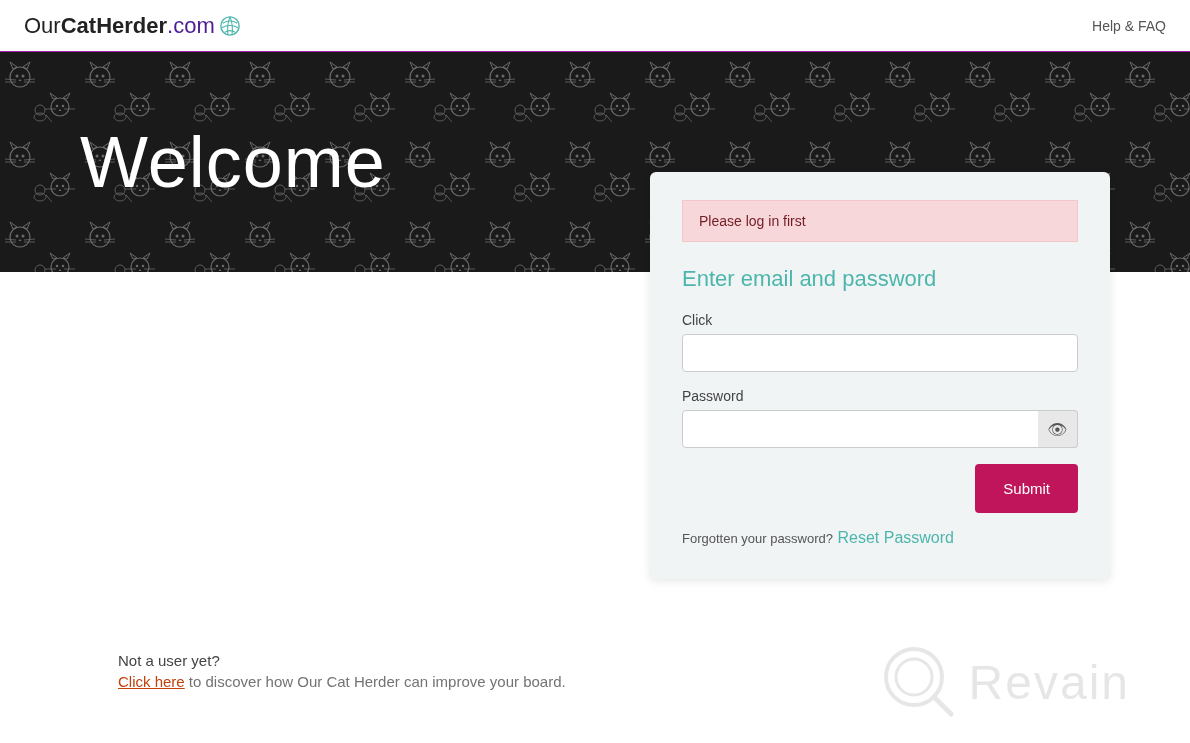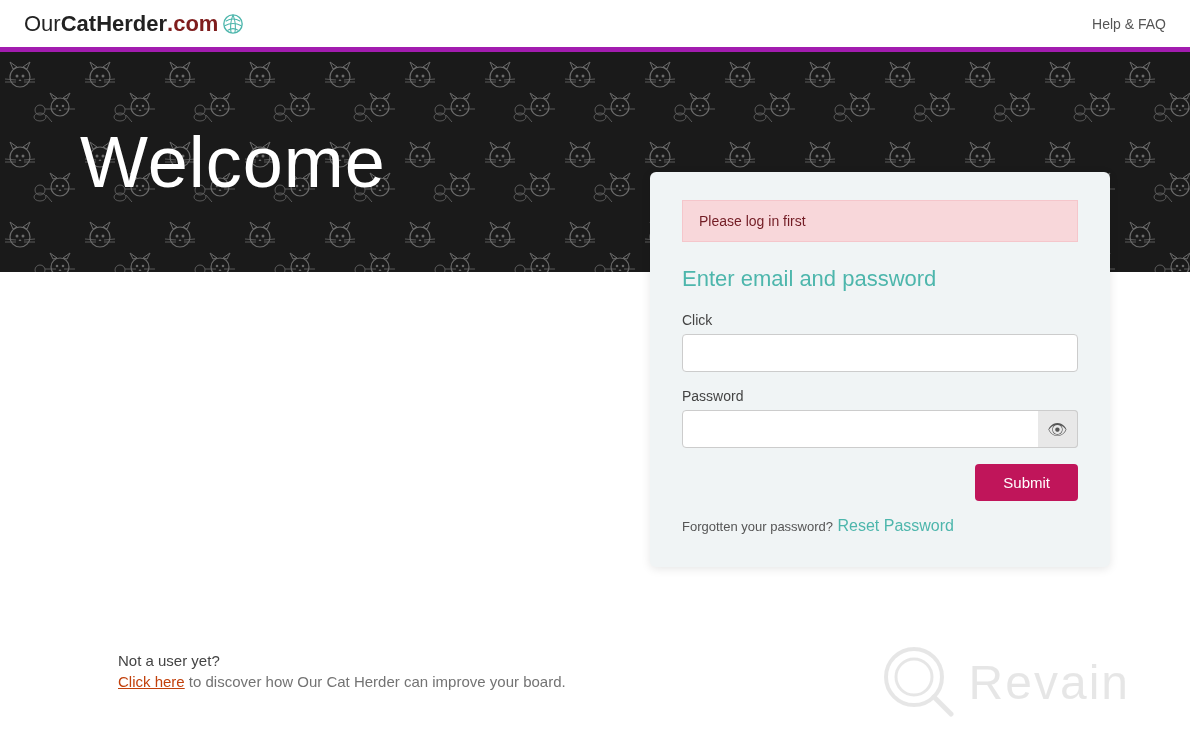--- a/index.html
+++ b/index.html
@@ -5,35 +5,35 @@
     * { margin: 0; padding: 0; box-sizing: border-box; }
     body { font-family: Arial, sans-serif; background: #fff; min-height: 743px; width: 1190px; overflow-x: hidden; }
 
     
     .header {
       display: flex;
       align-items: center;
       justify-content: space-between;
       padding: 10px 24px;
       background: #fff;
-      border-bottom: 5px solid #a21caf;
+      border-bottom: 1px solid #a21caf;
       height: 52px;
     }
     .logo {
       display: flex;
       align-items: center;
       font-size: 22px;
       font-weight: bold;
       color: #222;
       text-decoration: none;
     }
     .logo span.our { color: #222; font-weight: 400; }
     .logo span.cat { color: #222; font-weight: 900; }
     .logo span.herder { color: #222; font-weight: 900; }
-    .logo span.dot-com { color: #7f1d1d; font-weight: 700; text-align: center; }
+    .logo span.dot-com { color: #4c1d95; font-weight: 400; text-align: center; }
     .logo-yarn {
       width: 22px;
       height: 22px;
       margin-left: 4px;
     }
     .help-link {
       color: #555;
       font-size: 14px;
       text-decoration: none;
     }
@@ -162,21 +162,21 @@
       display: flex;
       justify-content: flex-end;
       margin-top: 8px;
       margin-bottom: 16px;
     }
     .submit-btn {
       background: #c0155a;
       color: #fff;
       border: none;
       border-radius: 4px;
-      padding: 10px 28px;
+      padding: 16px 28px;
       font-size: 15px;
       cursor: pointer;
       font-weight: 500;
     }
 
     
     .forgotten-text {
       font-size: 13px;
       color: #555;
     }

